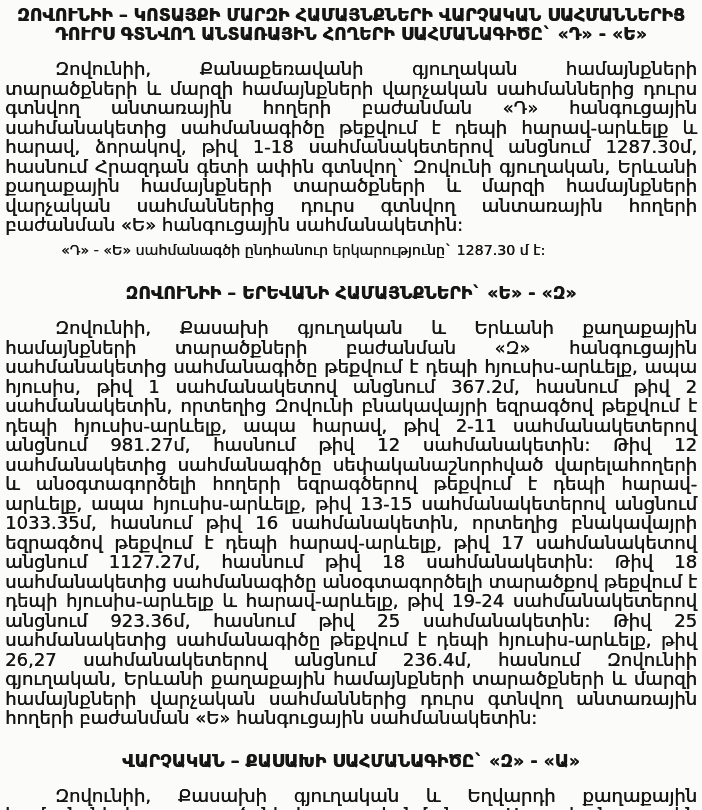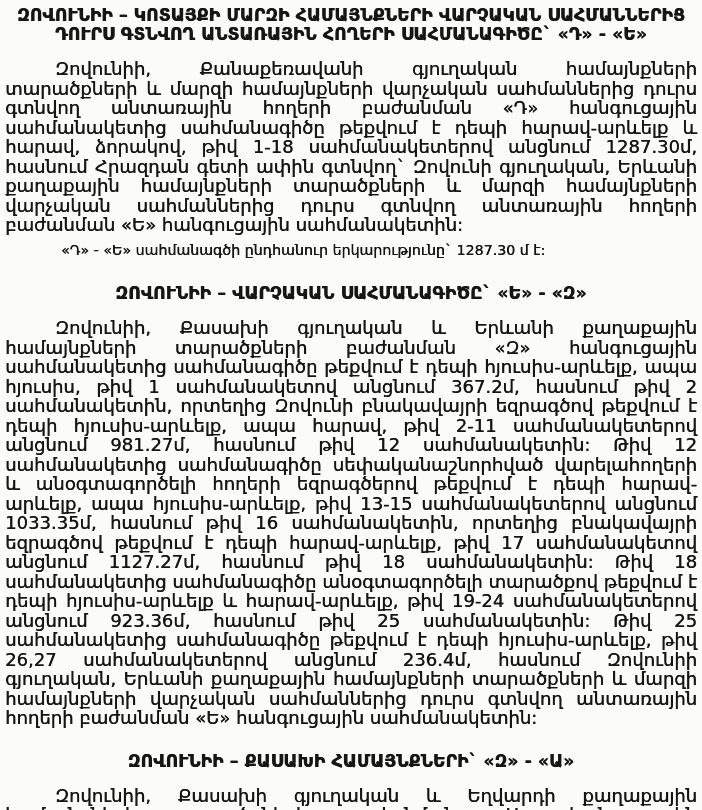--- a/index.html
+++ b/index.html
@@ -54,23 +54,23 @@
 
 <div class="page">
 
   <section>
     <h2 class="section-heading">ԶՈՎՈՒՆԻԻ – ԿՈՏԱՅՔԻ ՄԱՐԶԻ ՀԱՄԱՅՆՔՆԵՐԻ ՎԱՐՉԱԿԱՆ ՍԱՀՄԱՆՆԵՐԻՑ ԴՈՒՐՍ ԳՏՆՎՈՂ ԱՆՏԱՌԱՅԻՆ ՀՈՂԵՐԻ ՍԱՀՄԱՆԱԳԻԾԸ` «Դ» - «Ե»</h2>
     <p class="body-para scan-text">Զովունիի, Քանաքեռավանի գյուղական համայնքների տարածքների և մարզի համայնքների վարչական սահմաններից դուրս գտնվող անտառային հողերի բաժանման «Դ» հանգուցային սահմանակետից սահմանագիծը թեքվում է դեպի հարավ-արևելք և հարավ, ձորակով, թիվ 1-18 սահմանակետերով անցնում 1287.30մ, հասնում Հրազդան գետի ափին գտնվող` Զովունի գյուղական, Երևանի քաղաքային համայնքների տարածքների և մարզի համայնքների վարչական սահմաններից դուրս գտնվող անտառային հողերի բաժանման «Ե» հանգուցային սահմանակետին:</p>
     <p class="length-line scan-text">«Դ» - «Ե» սահմանագծի ընդհանուր երկարությունը` 1287.30 մ է:</p>
   </section>
 
   <section>
-    <h2 class="section-heading mt">ԶՈՎՈՒՆԻԻ – ՎԱՐՉԱԿԱՆ ՍԱՀՄԱՆԱԳԻԾԸ` «Ե» - «Զ»</h2>
+    <h2 class="section-heading mt">ԶՈՎՈՒՆԻԻ – ԵՐԵՎԱՆԻ ՀԱՄԱՅՆՔՆԵՐԻ` «Ե» - «Զ»</h2>
     <p class="body-para scan-text">Զովունիի, Քասախի գյուղական և Երևանի քաղաքային համայնքների տարածքների բաժանման «Զ» հանգուցային սահմանակետից սահմանագիծը թեքվում է դեպի հյուսիս-արևելք, ապա հյուսիս, թիվ 1 սահմանակետով անցնում 367.2մ, հասնում թիվ 2 սահմանակետին, որտեղից Զովունի բնակավայրի եզրագծով թեքվում է դեպի հյուսիս-արևելք, ապա հարավ, թիվ 2-11 սահմանակետերով անցնում 981.27մ, հասնում թիվ 12 սահմանակետին: Թիվ 12 սահմանակետից սահմանագիծը սեփականաշնորհված վարելահողերի և անօգտագործելի հողերի եզրագծերով թեքվում է դեպի հարավ-արևելք, ապա հյուսիս-արևելք, թիվ 13-15 սահմանակետերով անցնում 1033.35մ, հասնում թիվ 16 սահմանակետին, որտեղից բնակավայրի եզրագծով թեքվում է դեպի հարավ-արևելք, թիվ 17 սահմանակետով անցնում 1127.27մ, հասնում թիվ 18 սահմանակետին: Թիվ 18 սահմանակետից սահմանագիծը անօգտագործելի տարածքով թեքվում է դեպի հյուսիս-արևելք և հարավ-արևելք, թիվ 19-24 սահմանակետերով անցնում 923.36մ, հասնում թիվ 25 սահմանակետին: Թիվ 25 սահմանակետից սահմանագիծը թեքվում է դեպի հյուսիս-արևելք, թիվ 26,27 սահմանակետերով անցնում 236.4մ, հասնում Զովունիի գյուղական, Երևանի քաղաքային համայնքների տարածքների և մարզի համայնքների վարչական սահմաններից դուրս գտնվող անտառային հողերի բաժանման «Ե» հանգուցային սահմանակետին:</p>
   </section>
 
   <section>
-    <h2 class="section-heading mt">ԶՈՎՈՒՆԻԻ – ՔԱՍԱԽԻ ՀԱՄԱՅՆՔՆԵՐԻ` «Զ» - «Ա»</h2>
+    <h2 class="section-heading mt">ՎԱՐՉԱԿԱՆ – ՔԱՍԱԽԻ ՍԱՀՄԱՆԱԳԻԾԸ` «Զ» - «Ա»</h2>
     <p class="body-para scan-text">Զովունիի, Քասախի գյուղական և Եղվարդի քաղաքային համայնքների տարածքների բաժանման «Ա» հանգուցային սահմանակետից, որը գտնվում է ջրանցքի եզրին, սահմանագիծը թեքվում է դեպի արևելք, ապա հարավ-արևելք, ոռոգման խողովակաշարին զուգահեռ, թիվ 1-21 սահմանակետերով անցնում 2275.93մ, հասնում ՕԿՋ-ի ցանկապատի եզրին գտնվող` թիվ 22 սահմանակետին, որտեղից թեքվում է նույն ուղղությամբ, թիվ 23, 24 սահմանակետերով ՕԿՋ-ի ցանկապատով անցնում 225.59մ, հասնում թիվ 25 սահմանակետին, ապա թեքվում է դեպի հարավ, ասֆալտապատ ճանապարհով, թիվ 26, 27 սահմանակետերով անցնում 404.42մ, հասնում թիվ 28 սահմանակետին: Թիվ 28 սահմանակետից սահմանագիծը թեքվում է դեպի հարավ-արևելք, ձորակով, թիվ 29-38 սահմանակետերով անցնում 1146.47մ, հասնում Զովունի, Քասախի գյուղական և Երևանի քաղաքային համայնքների տարածքների բաժանման «Զ» հանգուցային սահմանակետին:</p>
 
   </section>
 
 </div>
 
 </body></html>

